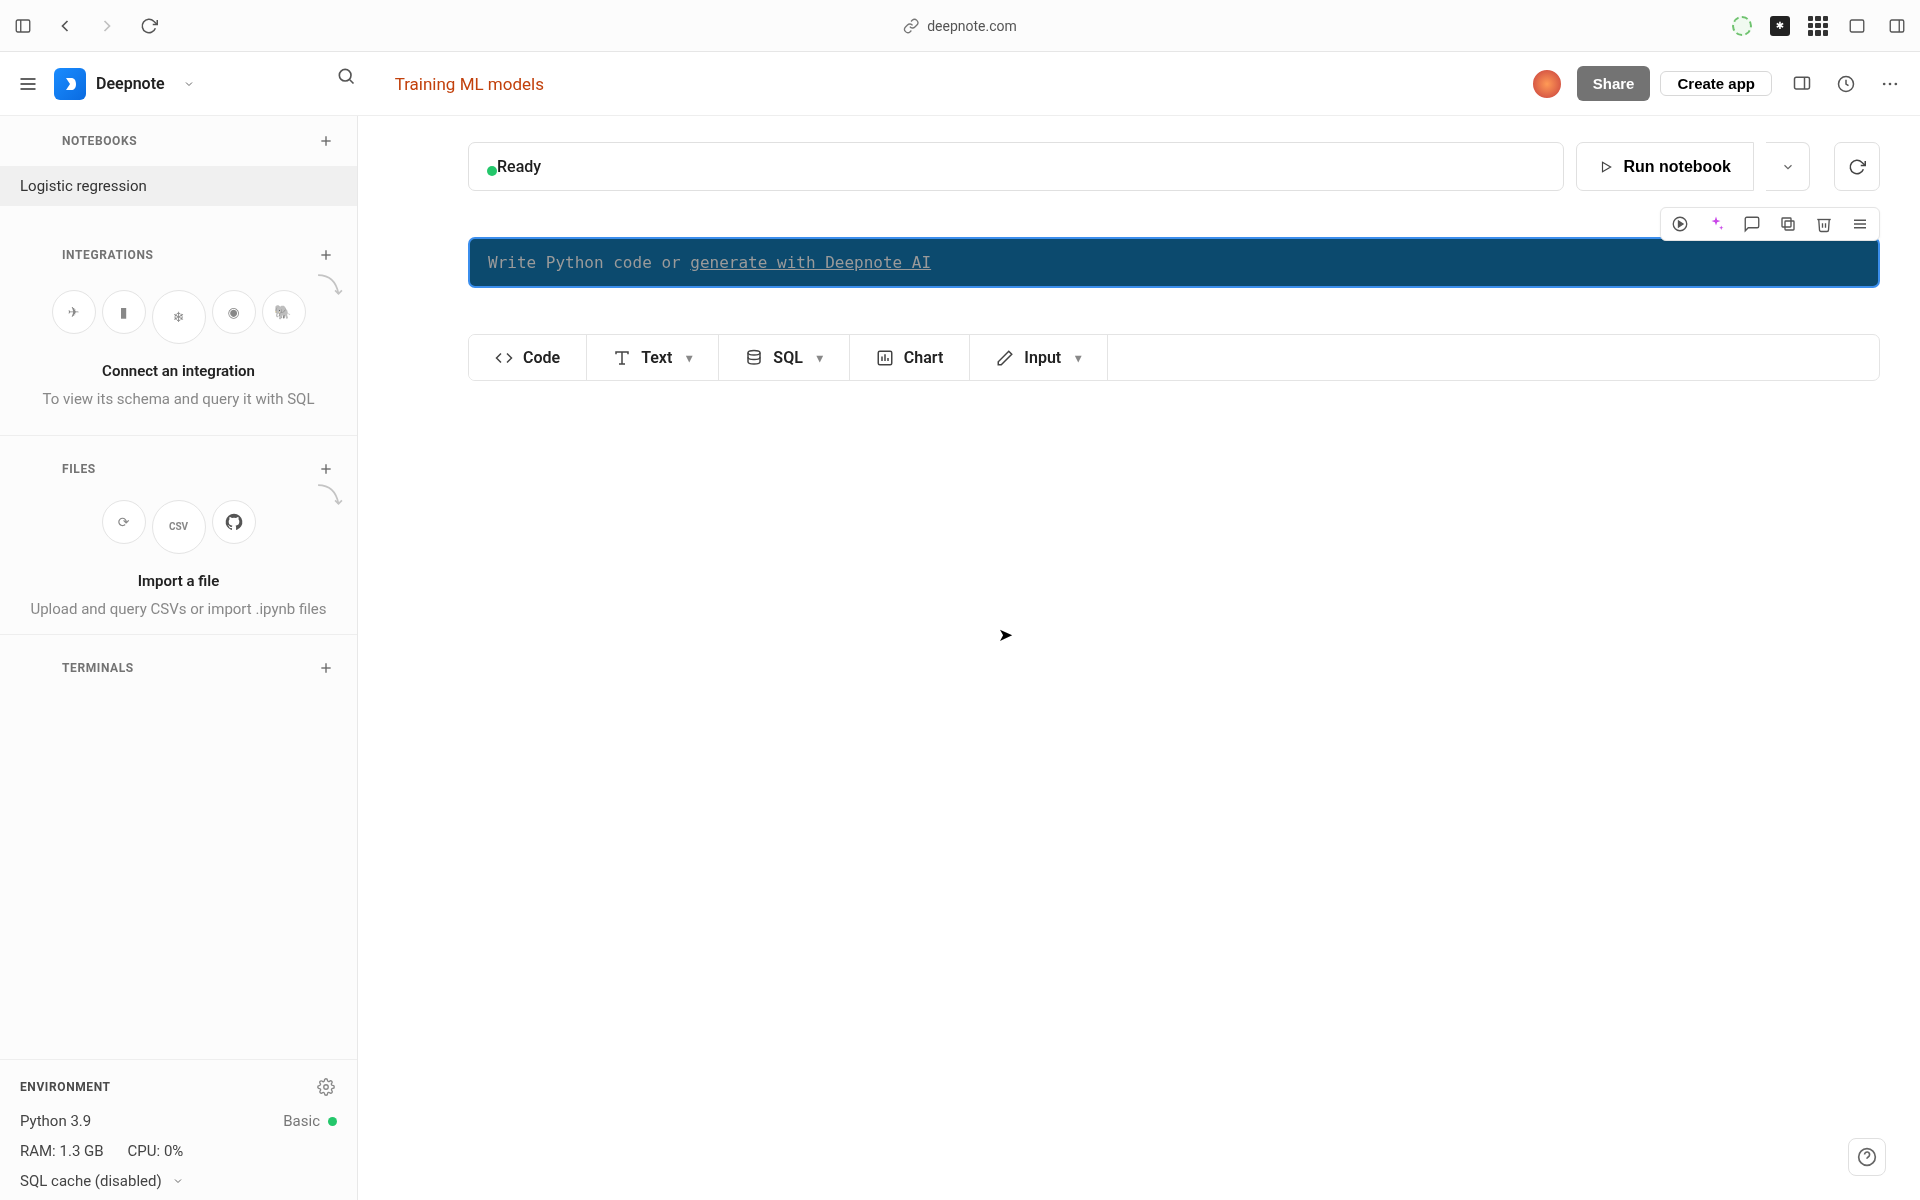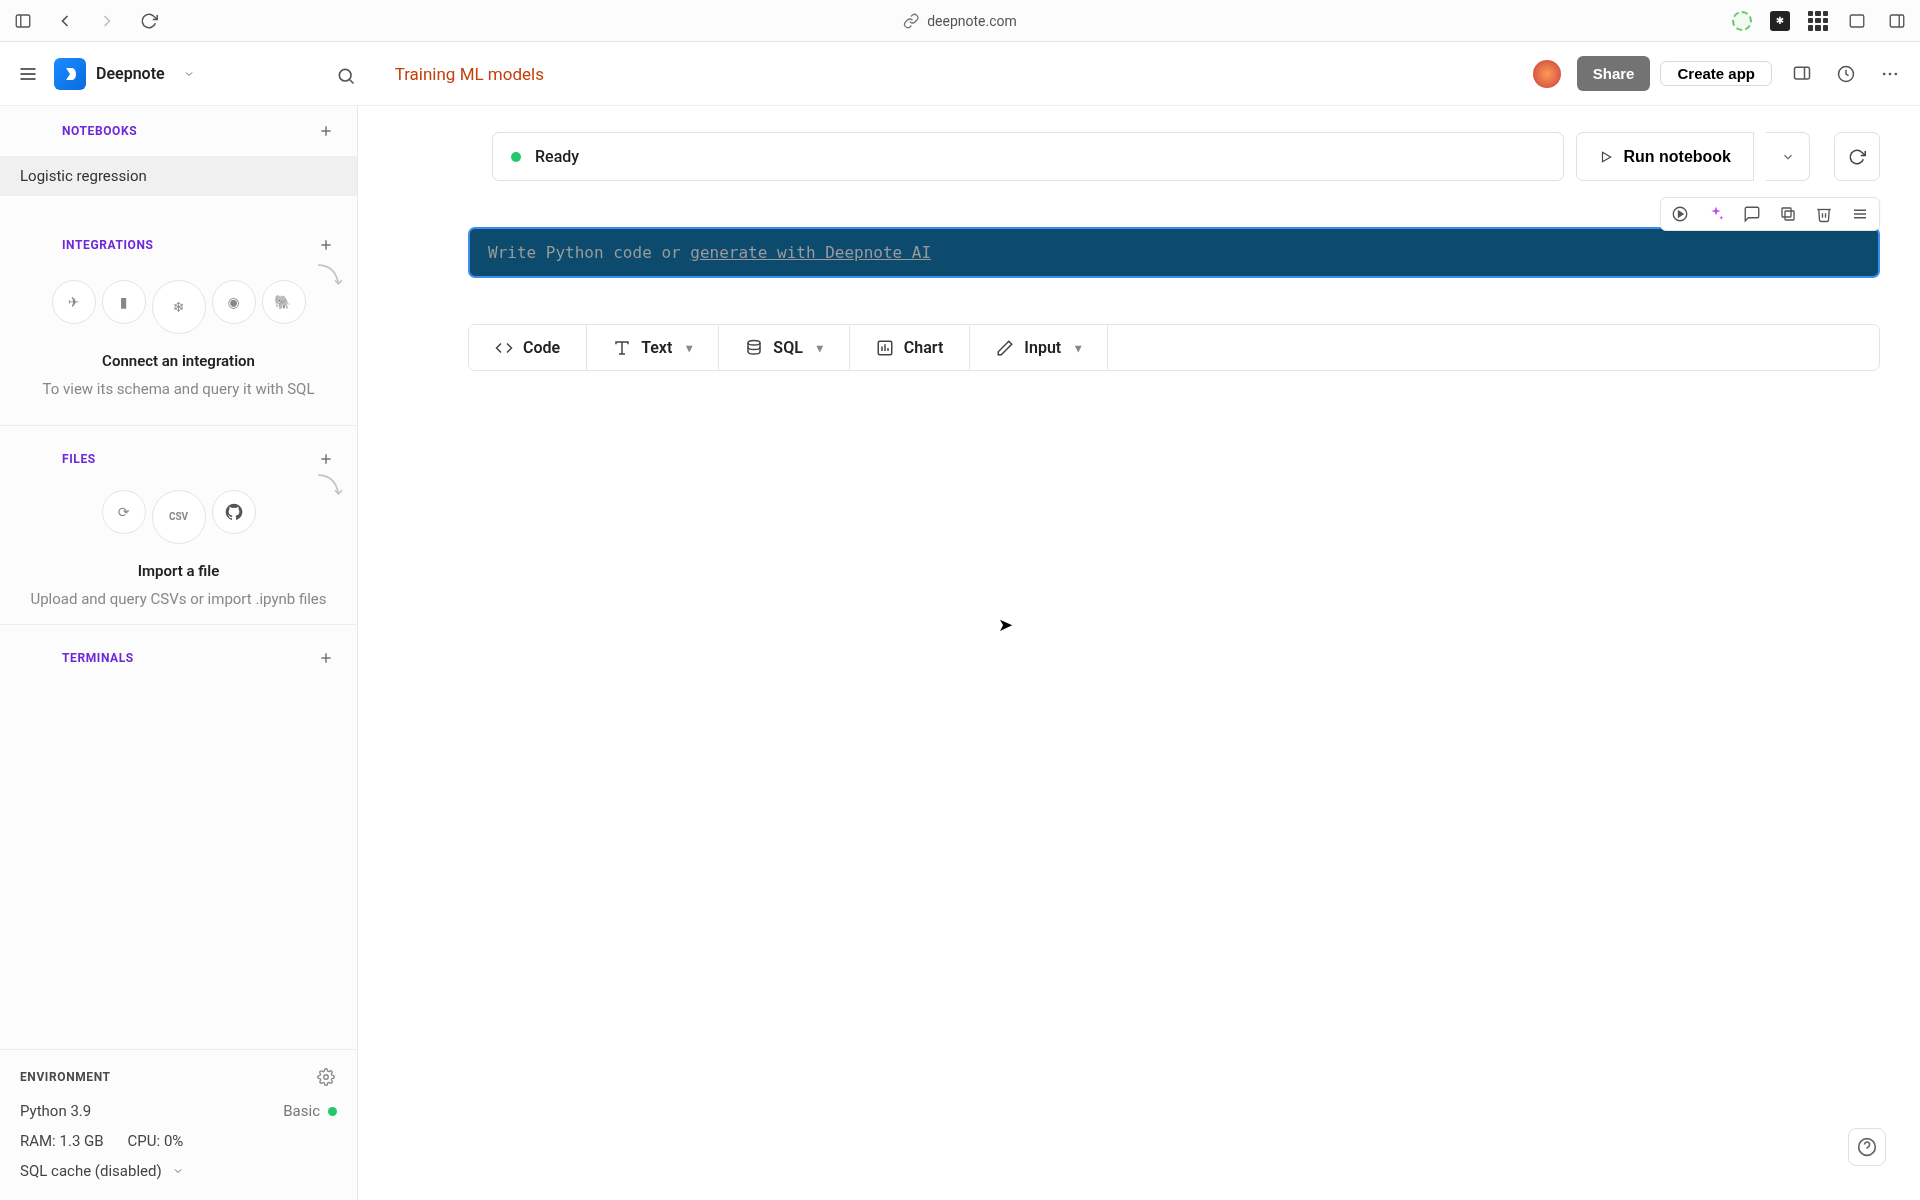--- a/index.html
+++ b/index.html
@@ -1,19 +1,19 @@
 <!DOCTYPE html>
 <html><head>
 <meta charset="utf-8">
 <style>
 * { box-sizing: border-box; margin: 0; padding: 0; }
 body { font-family: -apple-system, BlinkMacSystemFont, "Segoe UI", Roboto, sans-serif; font-size: 14px; color: #1e1e1e; background: #fff; width: 1920px; height: 1200px; overflow: hidden; }
 
 
-.browser-chrome { height: 42px; display: flex; align-items: center; padding: 0 12px; background: #fcfcfc; border-bottom: 1px solid #e6e6e6; position: relative; }
+.browser-chrome { height: 52px; display: flex; align-items: center; padding: 0 12px; background: #fcfcfc; border-bottom: 1px solid #e6e6e6; position: relative; }
 .browser-left { display: flex; align-items: center; gap: 20px; }
 .browser-btn { width: 22px; height: 22px; display: flex; align-items: center; justify-content: center; color: #555; }
 .browser-btn.disabled { color: #c0c0c0; }
 .browser-center { position: absolute; left: 50%; transform: translateX(-50%); display: flex; align-items: center; gap: 8px; color: #555; }
 .browser-right { margin-left: auto; display: flex; gap: 18px; align-items: center; }
 .browser-right .circ { width: 20px; height: 20px; border-radius: 50%; border: 2px dashed #6ec26e; background: #f0faf0; }
 .browser-right .sq { width: 20px; height: 20px; background: #222; border-radius: 3px; display:flex; align-items:center; justify-content:center; color:#fff; font-size:10px;}
 .browser-right .grid { width: 20px; height: 20px; display: grid; grid-template-columns: repeat(3,1fr); grid-template-rows: repeat(3,1fr); gap:2px;}
 .browser-right .grid div{background:#333; border-radius:1px;}
 
@@ -30,21 +30,21 @@
 .create-app-btn { background: #fff; border: 1px solid #d8d8d8; border-radius: 6px; padding: 3px 16px; font-weight: 600; font-size: 15px; margin-left: 10px;}
 .top-icon { width: 28px; height: 28px; display:flex;align-items:center;justify-content:center; color:#555; margin-left: 16px;}
 
 
 .layout { display: flex; height: calc(1200px - 42px - 64px); }
 .sidebar { width: 358px; border-right: 1px solid #e8e8e8; background: #fcfcfc; display:flex; flex-direction:column; position:relative; }
 .sidebar::after{content:''; position:absolute; right:-1px; top:0; bottom:0; width:4px; background:transparent;}
 
 .section { padding: 14px 20px; }
 .section-hd { display:flex; align-items:center; justify-content:space-between; }
-.section-hd .title { font-size: 12px; font-weight: 700; letter-spacing: 0.6px; color: #6d28d9; text-transform: uppercase; padding-left: 42px;}
+.section-hd .title { font-size: 12px; font-weight: 700; letter-spacing: 0.6px; color: #737373; text-transform: uppercase; padding-left: 42px;}
 .add-btn { color:#666; width:22px; height:22px; display:flex;align-items:center;justify-content:center;}
 
 .nb-item { padding: 11px 20px; background:#f0f0f0; font-size:15px; color:#333; }
 
 .integ-icons { display:flex; justify-content:center; gap:6px; margin-top:24px; position:relative;}
 .integ-icons .bubble{width:44px;height:44px;border-radius:50%;background:#fff;border:1px solid #e4e4e4;display:flex;align-items:center;justify-content:center;color:#888;}
 .integ-icons .bubble.big{width:54px;height:54px;}
 .curve-arrow{position:absolute; right:-10px; top:-20px; color:#c4c4c4;}
 
 .section-title2{font-size:15px;font-weight:600;color:#222;text-align:center;margin-top:18px;}
@@ -59,21 +59,21 @@
 .env-hd .title{font-size:12px;font-weight:700;letter-spacing:0.6px;color:#4a4a4a;}
 .env-row{display:flex;align-items:center;justify-content:space-between;margin-top:14px;font-size:15px;color:#444;}
 .env-row .right{display:flex;align-items:center;gap:8px;color:#777;justify-content:space-between;}
 .dot-green{width:9px;height:9px;border-radius:50%;background:#24c76b;}
 .env-line{margin-top:12px;font-size:15px;color:#444; display:flex; gap:24px;}
 .env-sql{margin-top:12px;font-size:15px;color:#444; display:flex; align-items:center; gap:10px;}
 
 
 .main { flex:1; padding: 26px 40px 0 110px; position:relative; background:#fff;}
 .status-bar{display:flex;gap:12px;align-items:stretch;}
-.status-box{flex:1;border:1px solid #e0e0e0;border-radius:7px;padding:14px 18px;display:flex;align-items:center;gap:14px;font-size:16px;font-weight:500;margin-left:24px;}
+.status-box{flex:1;border:1px solid #e0e0e0;border-radius:7px;padding:14px 18px;display:flex;align-items:flex-end;font-size:16px;font-weight:500;}
 .status-dot{width:10px;height:10px;border-radius:50%;background:#24c76b;}
 .run-btn{border:1px solid #e0e0e0;border-radius:7px 0 0 7px;padding:0 22px;display:flex;align-items:center;gap:10px;font-size:16px;font-weight:600;background:#fff;}
 .run-drop{border:1px solid #e0e0e0;border-left:none;border-radius:0 7px 7px 0;width:44px;display:flex;align-items:center;justify-content:center;background:#fff;}
 .refresh-box{border:1px solid #e0e0e0;border-radius:7px;width:46px;display:flex;align-items:center;justify-content:center;background:#fff;margin-left:12px;}
 
 .cell-wrap{position:relative;margin-top:46px;}
 .cell-toolbar{position:absolute;right:0;top:-30px;background:#fff;border:1px solid #e4e4e4;border-radius:6px;display:flex;padding:5px 8px;gap:14px;box-shadow:0 1px 3px rgba(0,0,0,0.05);}
 .ct-btn{width:22px;height:22px;display:flex;align-items:center;justify-content:center;color:#555;}
 .ct-btn.ai{color:#c946e8;}
 .code-cell{border:2px solid #3b8eed;border-radius:7px;background:#0c4a6e;padding:14px 18px;font-family:ui-monospace,Menlo,Consolas,monospace;font-size:16px;color:#9a9a9a;}

